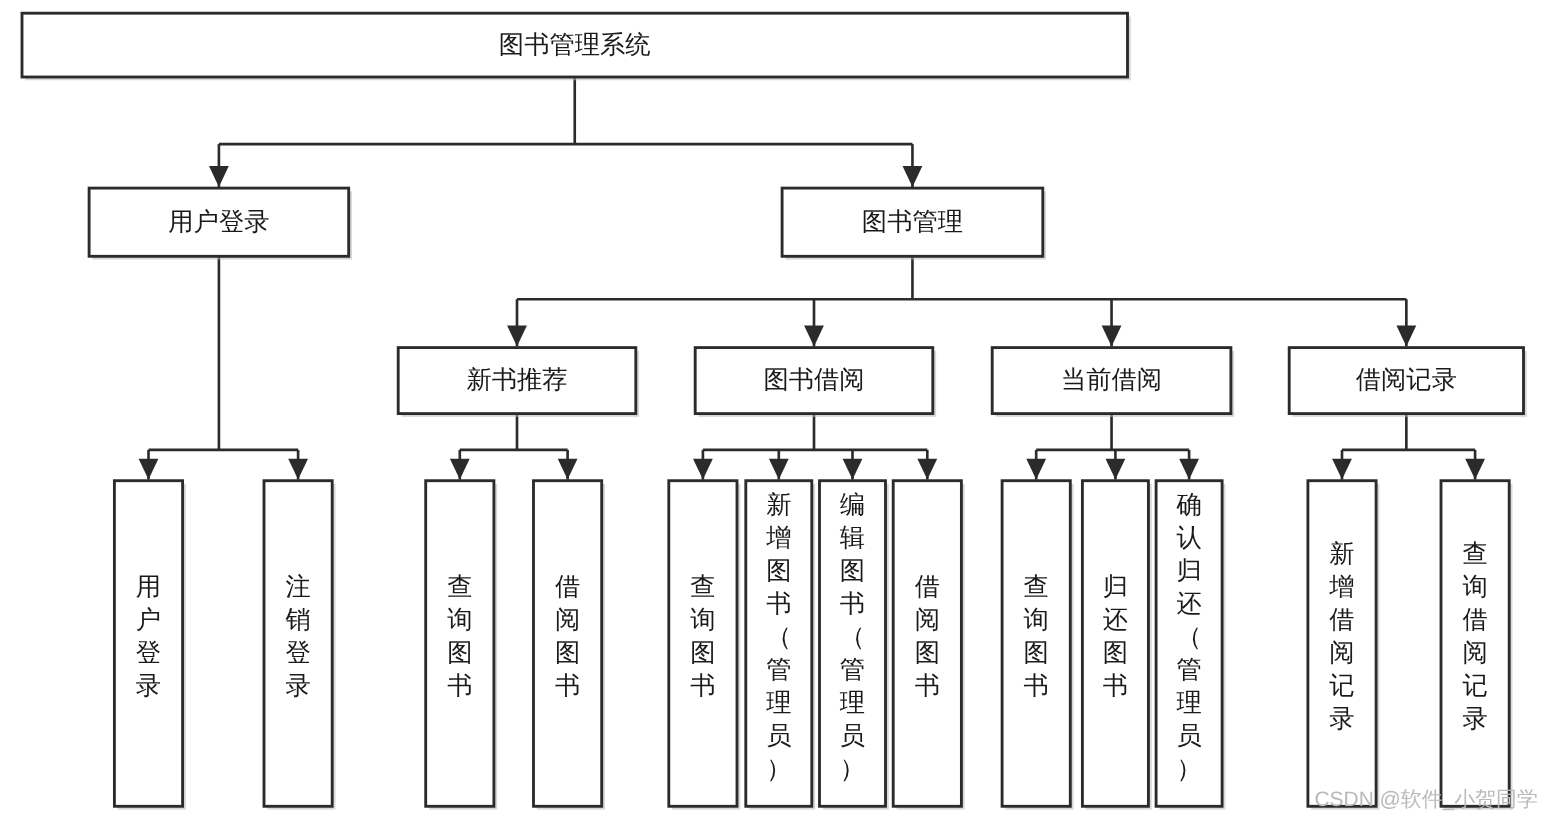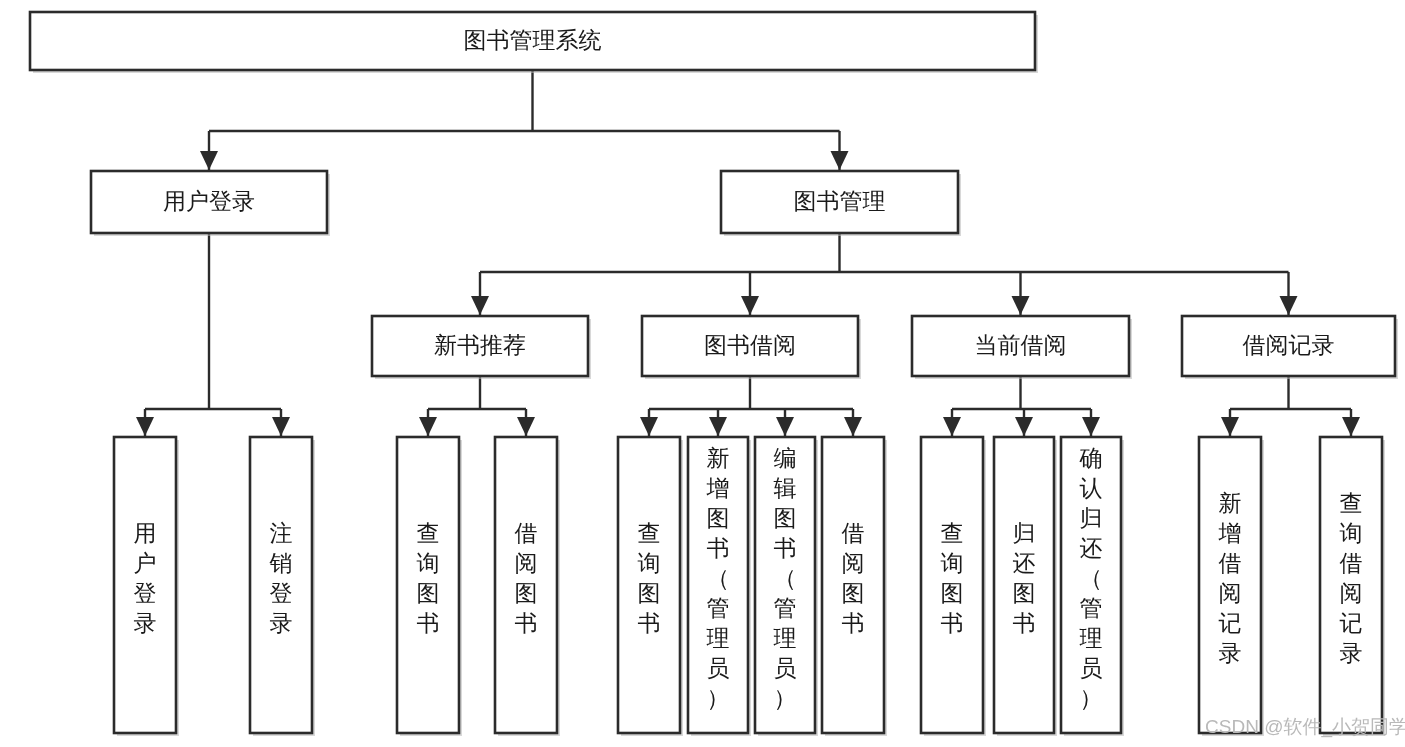--- a/index.html
+++ b/index.html
@@ -10,21 +10,21 @@
   body {
     width: 1405px;
     height: 747px;
     font-family: "Liberation Sans", "DejaVu Sans", sans-serif;
     overflow: hidden;
     position: relative;
   }
   #diagram-root {
     position: absolute;
     top: 0;
-    left: 10px;
+    left: 0;
     width: 1199px;
     height: 747px;
   }
   svg { display: block; }
   .node-box {
     fill: #ffffff;
     stroke: #2b2b2b;
     stroke-width: 2.6;
   }
   .node-shadow {

